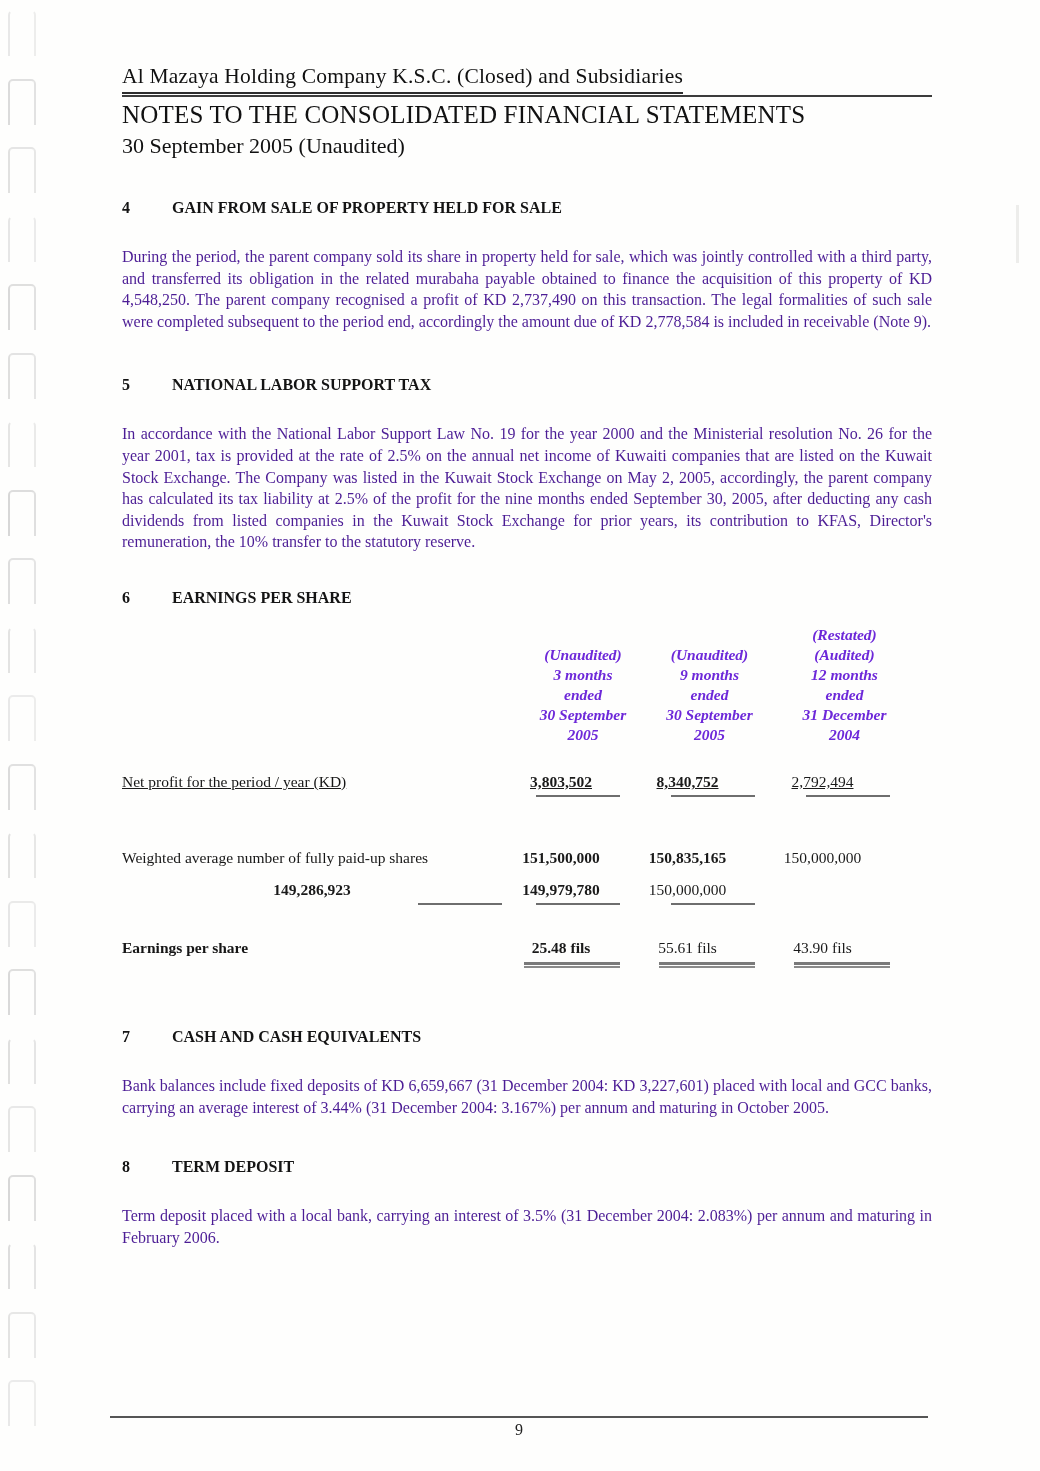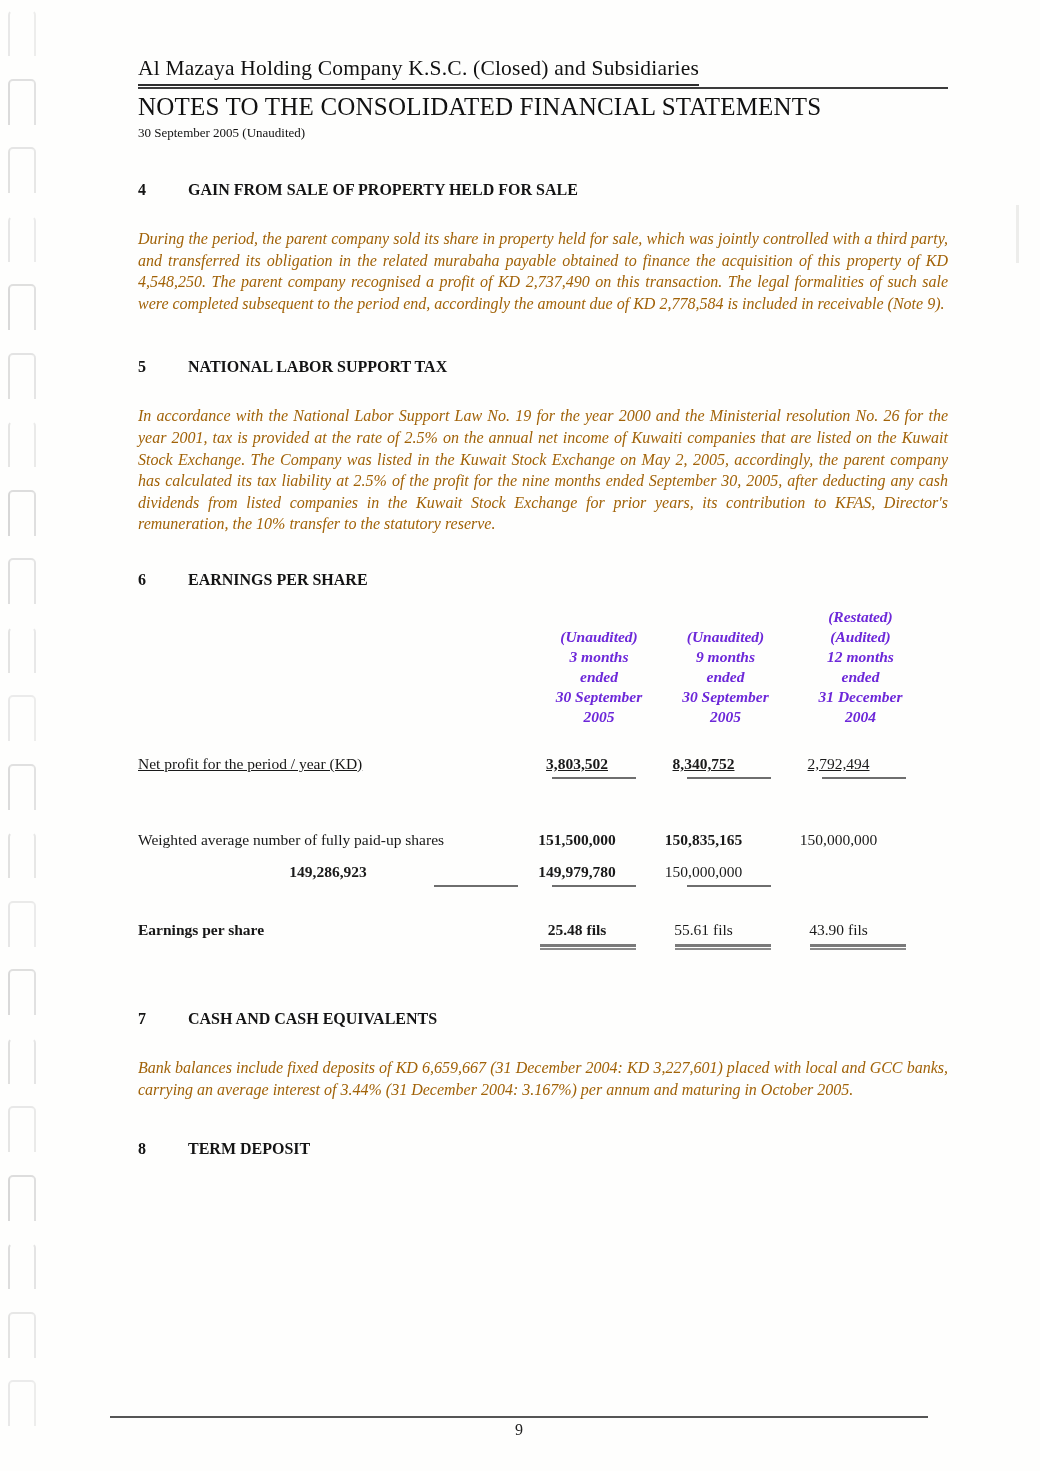--- a/index.html
+++ b/index.html
@@ -26,23 +26,22 @@
     opacity: 0.75;
   }
   .scan-smudge {
     position: absolute;
     left: 1016px; top: 205px;
     width: 3px; height: 58px;
     background: #ededeb;
   }
   .content {
     position: absolute;
-    left: 122px; top: 0;
+    left: 122px; top: 8px;
     width: 810px;
-    margin-left: 16px;
   }
   
   .header { padding-top: 56px; }
   .company-name {
     font-size: 21.5px;
     letter-spacing: 0.2px;
     color: #111;
   }
   .company-name span {
     display: inline-block;
@@ -53,38 +52,37 @@
     border-top: 2px solid #3c3c3c;
     margin-top: 1px;
   }
   .notes-title {
     font-size: 25px;
     margin-top: 4px;
     color: #111;
     letter-spacing: 0.2px;
   }
   .date-line {
-    font-size: 13px;
+    font-size: 22px;
     margin-top: 4px;
     color: #111;
   }
   
   .sec-head {
     display: flex;
     font-weight: bold;
     font-size: 16px;
     color: #141414;
   }
   .sec-num { width: 50px; flex: 0 0 50px; }
   .para {
     font-size: 16px;
     line-height: 21.6px;
     text-align: justify;
-    color: #a16207;
-    font-style: italic;
+    color: #4c1d95;
   }
   .sec4-head { margin-top: 40px; }
   .sec4-para { margin-top: 29px; }
   .sec5-head { margin-top: 44px; }
   .sec5-para { margin-top: 29px; }
   .sec6-head { margin-top: 36px; }
   .sec6-para { margin-top: 28px; }
   .sec7-head { margin-top: 60px; }
   .sec7-para { margin-top: 29px; }
   .sec8-head { margin-top: 40px; }
@@ -270,20 +268,21 @@
     <div class="sec-head sec7-head">
       <span class="sec-num">7</span>
       <span>CASH AND CASH EQUIVALENTS</span>
     </div>
     <div class="para sec7-para">Bank balances include fixed deposits of KD 6,659,667 (31 December 2004: KD 3,227,601) placed with local and GCC banks, carrying an average interest of 3.44% (31 December 2004: 3.167%) per annum and maturing in October 2005.</div>
 
     <div class="sec-head sec8-head">
       <span class="sec-num">8</span>
       <span>TERM DEPOSIT</span>
     </div>
+    <div class="para sec8-para">Term deposit placed with a local bank, carrying an interest of 3.5% (31 December 2004: 2.083%) per annum and maturing in February 2006.</div>
 
   </div>
 
   <div class="footer">
     <span class="page-number">9</span>
   </div>
 
 <div class="binding-mark" style="top: 10px; opacity: 0.45; border-top-color: transparent;"></div>
     <div class="binding-mark" style="top: 78.5px; opacity: 0.73;"></div>
     <div class="binding-mark" style="top: 147px; opacity: 0.61;"></div>

